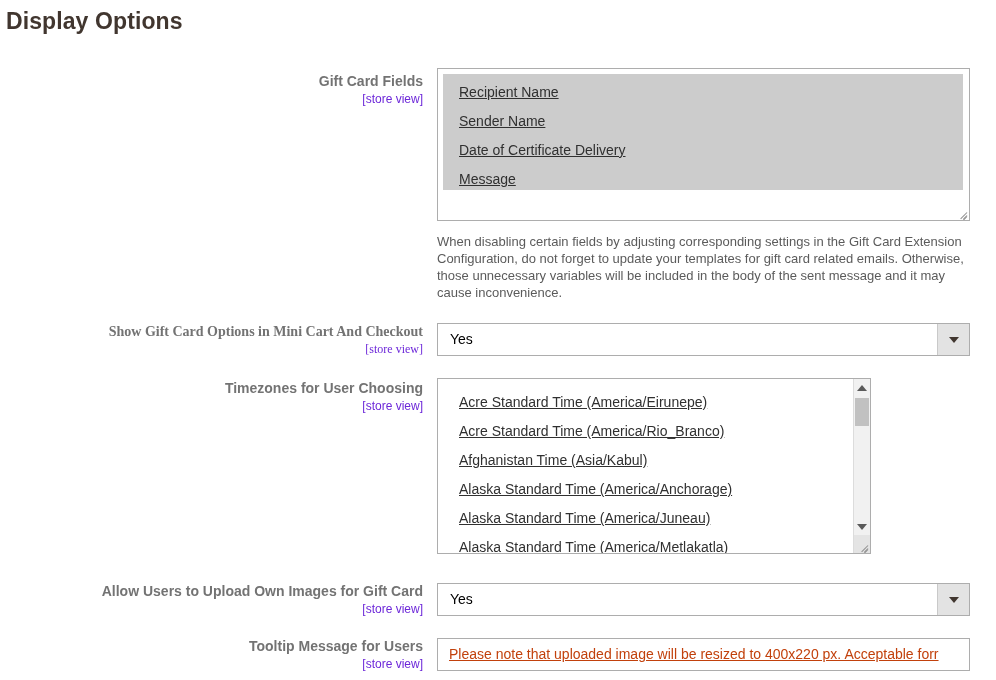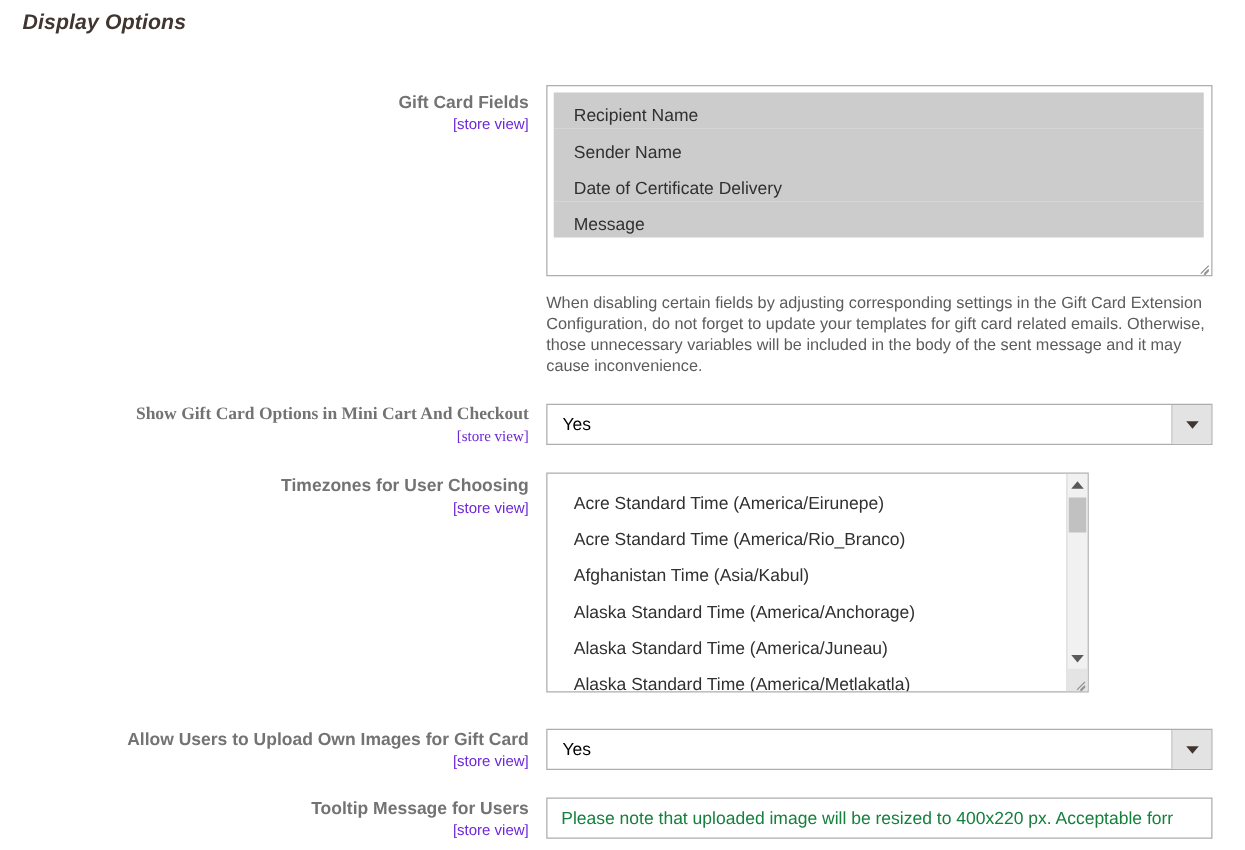--- a/index.html
+++ b/index.html
@@ -13,27 +13,26 @@
     height: 680px;
     font-family: "Liberation Sans", sans-serif;
     color: #303030;
     overflow: hidden;
     position: relative;
   }
 
   
   .page-title {
     position: absolute;
-    left: 18px;
+    left: 6px;
     top: 8px;
-    font-size: 17px;
+    font-size: 23px;
     font-weight: 600;
     color: #41362f;
     letter-spacing: 0.1px;
-    font-style: italic;
   }
 
   
   .field-row {
     position: absolute;
     left: 0;
     width: 996px;
   }
   .label-col {
     position: absolute;
@@ -75,20 +74,21 @@
     padding: 4px 0 0 0;
   }
   .ms-item {
     font-size: 14px;
     color: #303030;
     line-height: 29px;
     height: 29px;
     padding: 4px 6px 0 21px;
     white-space: nowrap;
     overflow: hidden;
+    text-decoration: underline;
   }
   .ms-item.selected {
     background: #cccccc;
   }
   
   .gc-box .ms-list {
     padding: 0;
     margin: 5px 6px 0 5px;
   }
   .gc-box .ms-item {
@@ -200,22 +200,23 @@
     height: 33px;
     position: relative;
     overflow: hidden;
   }
   .text-input .value {
     position: absolute;
     left: 11px;
     top: 0;
     line-height: 31px;
     font-size: 14px;
-    color: #15803d;
+    color: #c2410c;
     white-space: nowrap;
+    text-decoration: underline;
   }
 
   
   .field-note {
     position: absolute;
     left: 437px;
     width: 532px;
     font-size: 13px;
     line-height: 17px;
     color: #5b5b5b;

